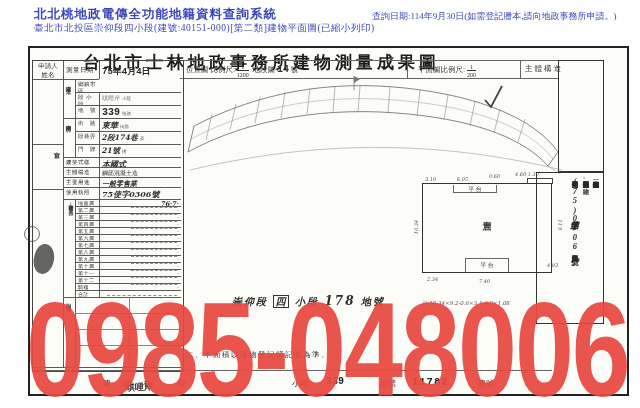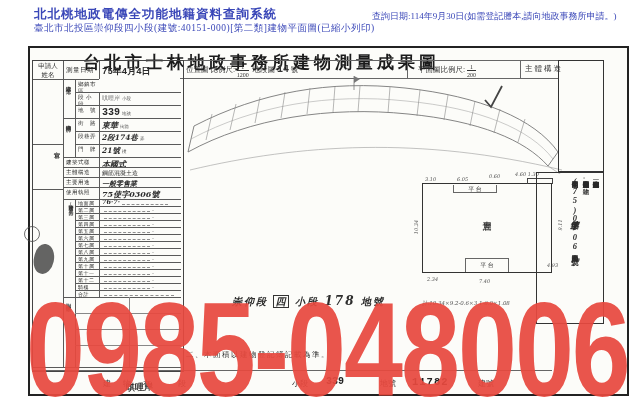--- a/index.html
+++ b/index.html
@@ -22,21 +22,21 @@
   .vline{border-left:.8px solid #666;width:0;}
   
   #ltable{left:2px;top:12px;width:152px;height:312px;border:1px solid #444;font-size:6.5px;}
   .cell{position:absolute;box-sizing:border-box;overflow:hidden;padding:1px 2px;color:#2a2a2a;}
   .ct{border-top:.7px solid #5a5a5a;} .cl{border-left:.7px solid #5a5a5a;}
   .vtx{writing-mode:vertical-rl;text-orientation:upright;letter-spacing:1px;}
   .lab{letter-spacing:.5px;}
   .sfx{font-size:4.5px;color:#555;margin-left:2px;}
   .hw{font-family:"DejaVu Serif",serif;font-style:italic;font-weight:bold;color:#2d2d2d;}
   .tp{font-family:"Liberation Mono",monospace;font-weight:bold;}
-  .fl{display:flex;align-items:flex-end;}
+  .fl{display:flex;align-items:flex-end;flex-direction:column;}
   .fval{border-bottom:1px dashed #8f8f8f;width:46px;height:5px;margin:0 2px 1px 2px;}
   .fdot{font-size:6px;line-height:4px;}
   
   #plan{left:392px;top:135px;width:130px;height:90px;border:1.3px solid #333;}
   .dim{position:absolute;font-size:5px;color:#555;font-family:"DejaVu Serif",serif;font-style:italic;white-space:nowrap;}
   
   #sbartop{left:528px;top:12px;width:46px;height:112px;border:1.2px solid #333;}
   #sbar{left:506px;top:124px;width:68px;height:152px;border:1.2px solid #333;
         writing-mode:vertical-rl;text-orientation:upright;font-size:6.5px;line-height:1.55;
         padding:3px 2px;color:#2a2a2a;}

